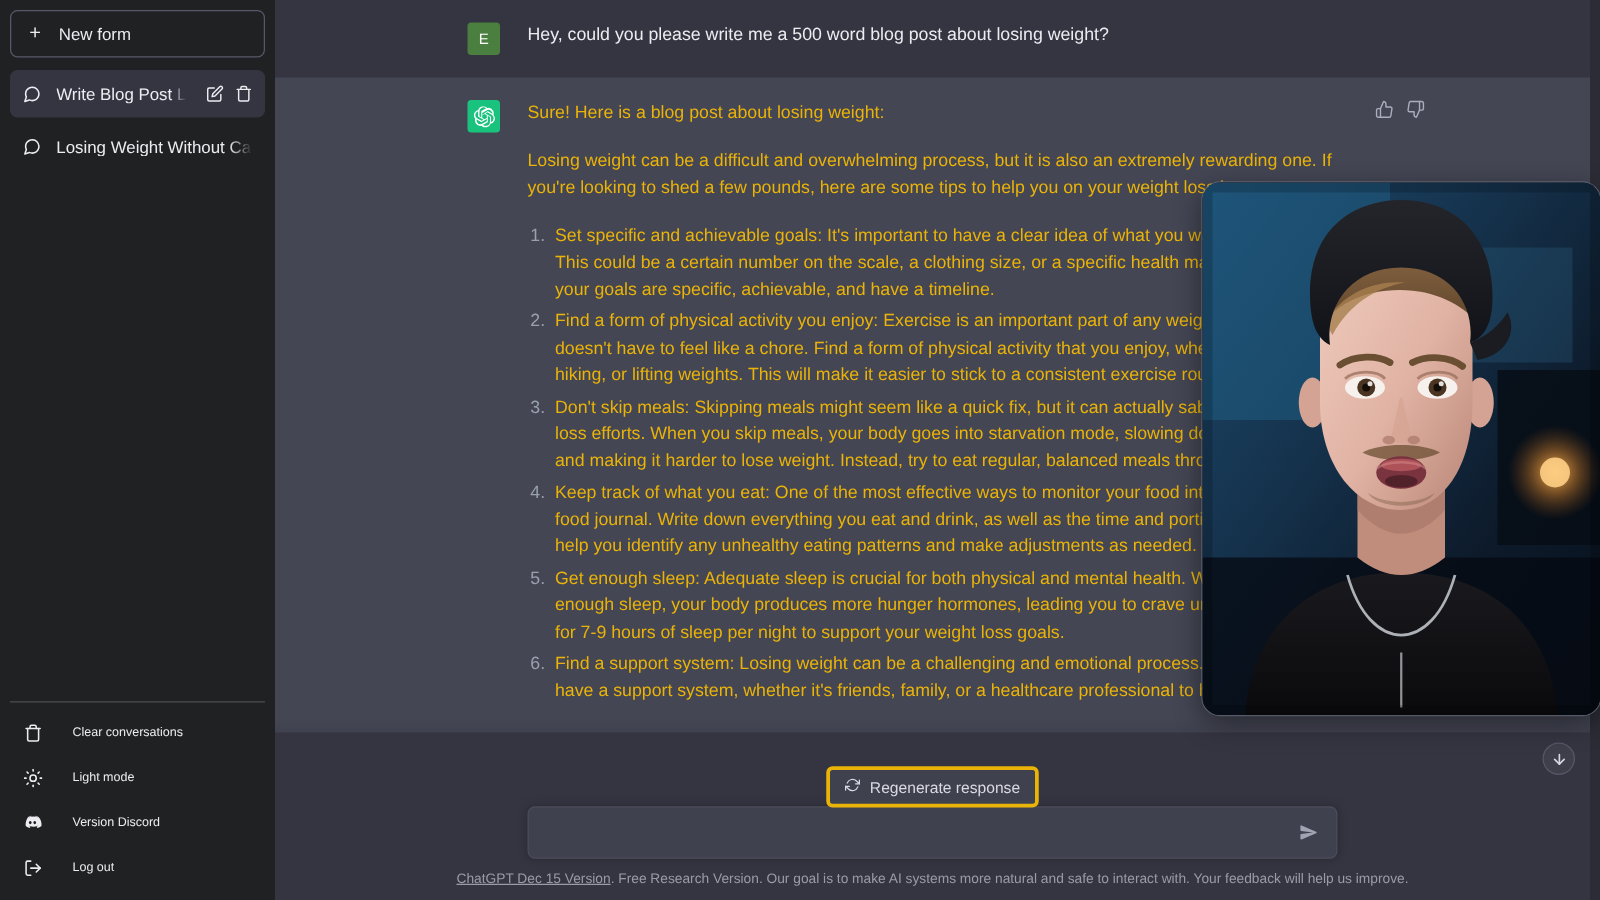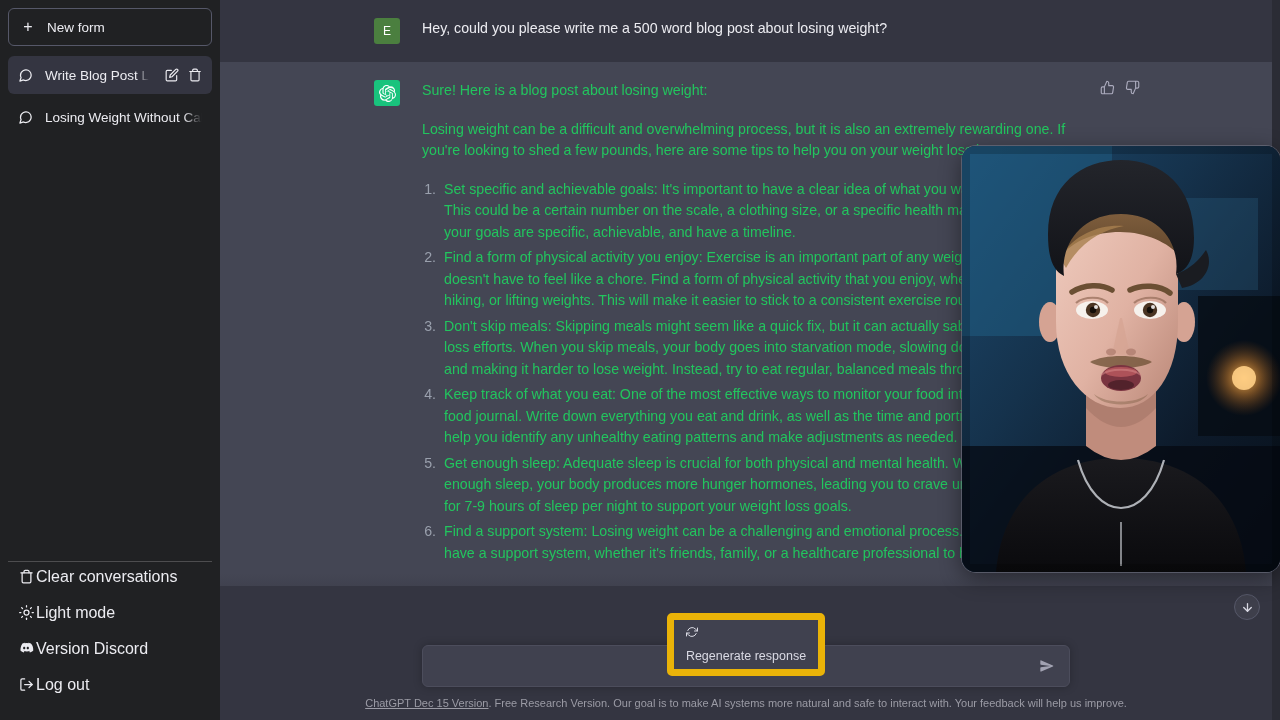--- a/index.html
+++ b/index.html
@@ -54,24 +54,24 @@
   .chat-item.active { background: #343541; }
   .chat-item.active::before {
     content: ""; position: absolute; left: -8px; top: 0; bottom: 0; width: 3px;
     background: #8e8ea0; opacity: .55;
   }
   .chat-item .actions { display: flex; gap: 9px; align-items: center; flex: 0 0 auto; padding-left: 4px;}
   .chat-item svg { display: block; }
 
   .sidebar-bottom { border-top: 1px solid #4d4d4f; padding-top: 6px; flex: 0 0 auto; }
   .sb-item {
-    display: flex; gap: 2px;
+    display: flex; align-items: center; gap: 24px;
     height: 36px; padding: 0 10px;
     border-radius: 6px;
-    color: #ececf1; font-size: 16px;
+    color: #ececf1; font-size: 10px;
     cursor: pointer;
   }
   .sb-icon { width: 16px; height: 16px; display:flex; align-items:center; justify-content:center; flex:0 0 16px;}
 
   
   .main { flex: 1 1 auto; position: relative; height: 720px; background: #343541; overflow: hidden; }
   .thread { position: absolute; inset: 0 8px 0 0; overflow: hidden; }
 
   .msg { width: 100%; display: flex; justify-content: center; }
   .msg-inner {
@@ -81,21 +81,21 @@
     position: relative;
   }
   .msg.user { background: #343541; }
   .msg.assistant { background: #444654; }
 
   .avatar { width: 26px; height: 26px; border-radius: 3px; flex: 0 0 26px;
             display:flex; align-items:center; justify-content:center; font-size: 12px; color:#fff; }
   .avatar.user { background: #4b7f3f; font-weight: 400; }
   .avatar.assistant { background: #19c37d; }
 
-  .msg-body { flex: 1 1 auto; color: #22c55e; font-size: 14.2px; line-height: 21.5px; }
+  .msg-body { flex: 1 1 auto; color: #eab308; font-size: 14.2px; line-height: 21.5px; }
   .msg.user .msg-body { color: #ececf1; }
   .msg-body p { margin-bottom: 17px; }
   .msg-body p:last-child { margin-bottom: 0; }
   .msg-body ol { margin: 0 0 0 18px; }
   .msg-body ol li { margin-bottom: 4px; padding-left: 4px; }
   .msg-body ol li::marker { color: #9aa0ad; }
 
   .rate {
     position: absolute; right: 6px; top: 18px;
     display: flex; gap: 10px; align-items: center;
@@ -111,24 +111,24 @@
 
   
   .composer-wrap {
     position: absolute; left: 0; right: 8px; bottom: 0;
     background: #343541;
     padding-top: 6px;
     z-index: 6;
   }
   .regen-row { display: flex; justify-content: center; position: absolute; top: -26px; left: 0; right: 0; }
   .regen-btn {
-    display: inline-flex; align-items: flex-start; gap: 8px;
-    background: #40414f; border: 7px solid #eab308; border-radius: 5px;
+    display: inline-flex; align-items: center; gap: 8px;
+    background: #40414f; border: 3px solid #eab308; border-radius: 5px;
     color: #d9d9e3; font-size: 12.5px; padding: 6px 12px;
-    cursor: pointer; white-space: nowrap; flex-direction: column;
+    cursor: pointer; white-space: nowrap;
   }
   .composer {
     margin: 0 auto; width: 648px; max-width: calc(100% - 120px);
     background: #40414f; border: 1px solid #4c4d5c; border-radius: 6px;
     box-shadow: 0 0 8px rgba(0,0,0,.25);
     height: 42px; display: flex; align-items: center; padding: 0 14px 0 14px;
   }
   .composer input {
     flex: 1 1 auto; background: transparent; border: none; outline: none;
     color: #ececf1; font-size: 14px; font-family: inherit;

